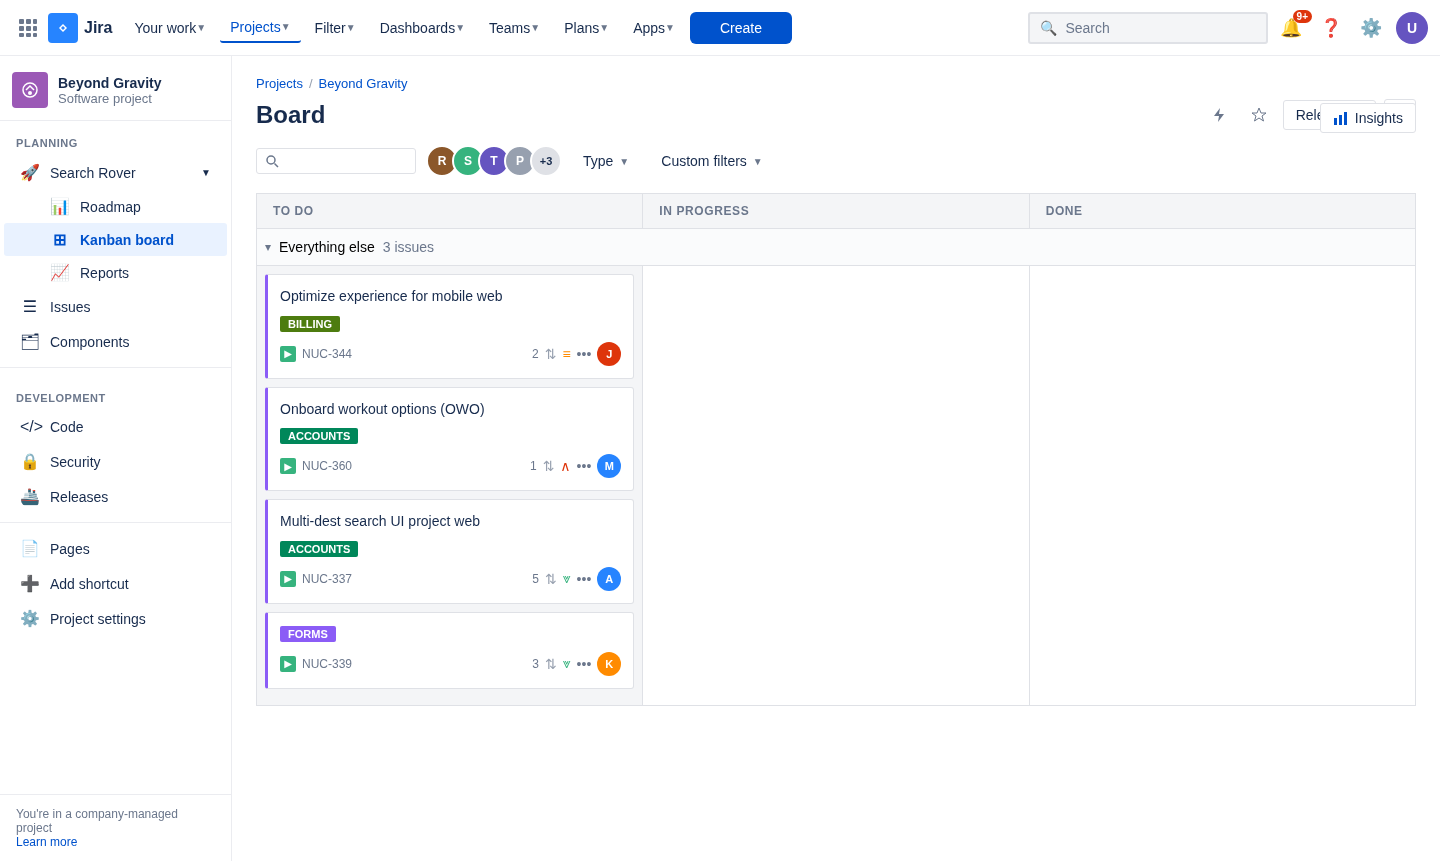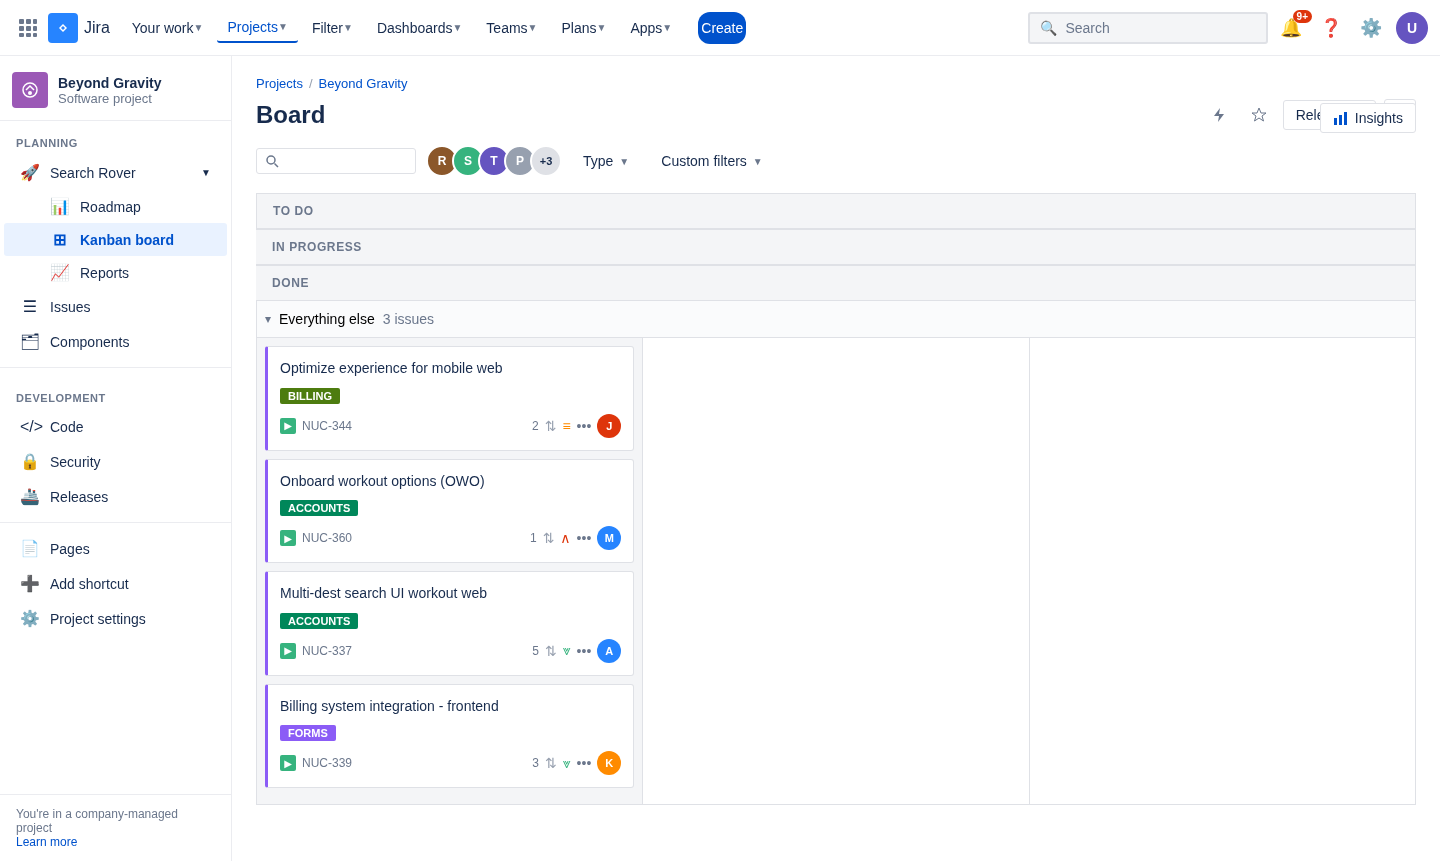--- a/index.html
+++ b/index.html
@@ -22,42 +22,42 @@
       display: flex; align-items: center; gap: 6px;
       margin-right: 8px;
     }
     .jira-icon {
       width: 30px; height: 30px;
       background: #2684FF;
       border-radius: 4px;
       display: flex; align-items: center; justify-content: center;
       color: white; font-weight: bold; font-size: 16px;
     }
-    .jira-logo-text { font-size: 16px; font-weight: 400; color: #172B4D; }
+    .jira-logo-text { font-size: 16px; font-weight: 700; color: #172B4D; }
     .nav-item {
       padding: 6px 10px;
       border-radius: 3px;
       cursor: pointer;
       color: #172B4D;
       font-size: 14px;
       display: flex; align-items: center; 
       white-space: nowrap;
     }
     .nav-item.active { color: #0052CC; border-bottom: 2px solid #0052CC; }
     .nav-dropdown-arrow { font-size: 10px; color: #6B778C; }
     .create-btn {
       background: #0052CC;
       color: white;
       border: none;
-      padding: 8px 3px;
-      border-radius: 12px;
+      padding: 8px 30px;
+      border-radius: 6px;
       font-size: 14px;
       font-weight: 500;
       cursor: pointer;
-      margin-left: 12px;
+      margin-left: 1px;
     }
     .topnav-right {
       margin-left: auto;
       display: flex; align-items: center; gap: 8px;
     }
     .search-box {
       display: flex; align-items: center;
       border: 2px solid #DFE1E6;
       border-radius: 3px;
       padding: 6px 10px;
@@ -349,21 +349,20 @@
       display: flex;
     }
     .col-todo { flex: 1; border: 1px solid #DFE1E6; border-top: none; border-right: none; }
     .col-inprogress { flex: 1; border: 1px solid #DFE1E6; border-top: none; border-right: none; }
     .col-done { flex: 1; border: 1px solid #DFE1E6; border-top: none; }
     .col-body { padding: 8px; min-height: 300px; background: #f4f5f7; }
     .col-body-empty { background: #fff; }
 
     .board-headers {
       display: flex;
-      flex-direction: column;
     }
     .col-header-cell {
       flex: 1;
       padding: 10px 16px;
       font-size: 12px; font-weight: 700; color: #6B778C;
       text-transform: uppercase; letter-spacing: 0.05em;
       background: #f4f5f7;
       border: 1px solid #DFE1E6;
     }
     .col-header-cell:not(:first-child) { border-left: none; }
@@ -639,37 +638,36 @@
                 <span class="card-count">1</span>
                 <span class="sort-icon">⇅</span>
                 <span style="color: #DE350B; font-size: 14px;">∧</span>
                 <span class="card-more">•••</span>
                 <div class="card-avatar" style="background: #2684FF;">M</div>
               </div>
             </div>
           </div>
 
           <div class="card">
-            <div class="card-title">Multi-dest search UI workout web</div>
+            <div class="card-title">Multi-dest search UI project web</div>
             <div class="card-label label-accounts">ACCOUNTS</div>
             <div class="card-footer">
               <div class="card-issue-icon">▶</div>
               <span class="card-issue-id">NUC-337</span>
               <div class="card-meta">
                 <span class="card-count">5</span>
                 <span class="sort-icon">⇅</span>
                 <span style="color: #36B37E; font-size: 14px;">⩔</span>
                 <span class="card-more">•••</span>
                 <div class="card-avatar" style="background: #2684FF;">A</div>
               </div>
             </div>
           </div>
 
           <div class="card">
-            <div class="card-title">Billing system integration - frontend</div>
             <div class="card-label label-forms">FORMS</div>
             <div class="card-footer">
               <div class="card-issue-icon">▶</div>
               <span class="card-issue-id">NUC-339</span>
               <div class="card-meta">
                 <span class="card-count">3</span>
                 <span class="sort-icon">⇅</span>
                 <span style="color: #36B37E; font-size: 14px;">⩔</span>
                 <span class="card-more">•••</span>
                 <div class="card-avatar" style="background: #FF8B00;">K</div>

